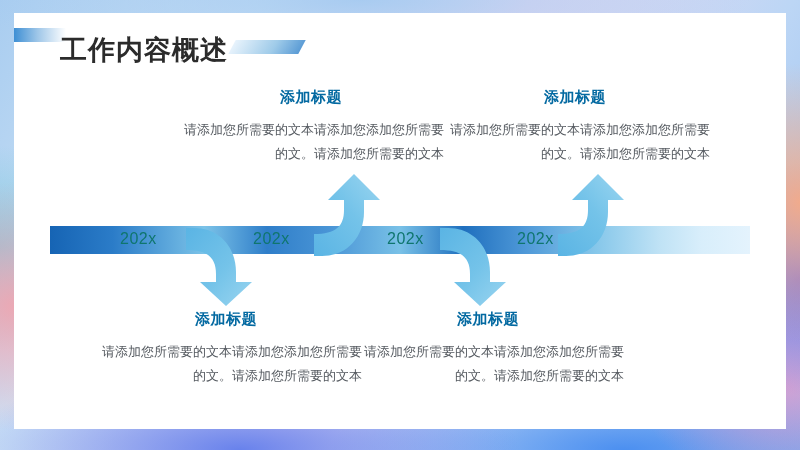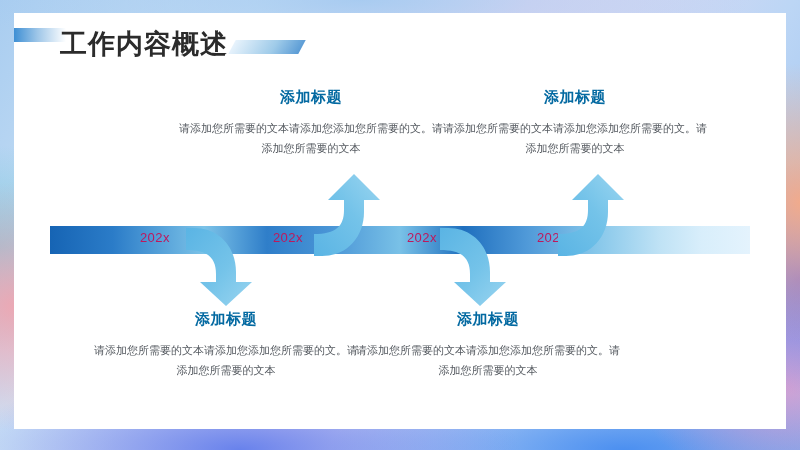--- a/index.html
+++ b/index.html
@@ -51,21 +51,21 @@
     position: absolute;
     left: 14px;
     top: 28px;
     width: 52px;
     height: 14px;
     background: linear-gradient(90deg, #3e8fd4 0%, #9ec6e8 45%, rgba(255,255,255,0) 100%);
   }
   .title-text {
     position: absolute;
     left: 60px;
-    top: 26px;
+    top: 32px;
     font-size: 27px;
     font-weight: 700;
     letter-spacing: 1px;
     color: #2b2b2b;
     white-space: nowrap;
   }
   .title-accent {
     position: absolute;
     left: 232px;
     top: 40px;
@@ -93,23 +93,22 @@
       #4f99d8 68%,
       #86c7ea 78%,
       #bfe2f5 87%,
       #d8eefb 93%,
       #e4f3fd 100%);
   }
   .bar-label {
     position: absolute;
     top: 230px;
     width: 70px;
-    text-align: center;
-    font-size: 13px;
-    color: #be185d;
+    font-size: 16px;
+    color: #0f766e;
     letter-spacing: 0.5px;
   }
   .bar-label.l1 { left: 120px; }
   .bar-label.l2 { left: 253px; }
   .bar-label.l3 { left: 387px; }
   .bar-label.l4 { left: 517px; }
 
   
   .arrow {
     position: absolute;
@@ -127,23 +126,24 @@
     text-align: center;
   }
   .block .heading {
     font-size: 15px;
     font-weight: 700;
     color: #0369a1;
     letter-spacing: 0.5px;
     margin-bottom: 11px;
   }
   .block .body {
-    font-size: 11px;
+    font-size: 13px;
     line-height: 1.85;
     color: #555a60;
+    text-align: right;
   }
 
   .block.top-1    { left: 178px; top: 88px;  width: 266px; }
   .block.top-2    { left: 440px; top: 88px;  width: 270px; }
   .block.bottom-1 { left: 90px;  top: 310px; width: 272px; }
   .block.bottom-2 { left: 352px; top: 310px; width: 272px; }
 </style>
 </head>
 <body>
 

